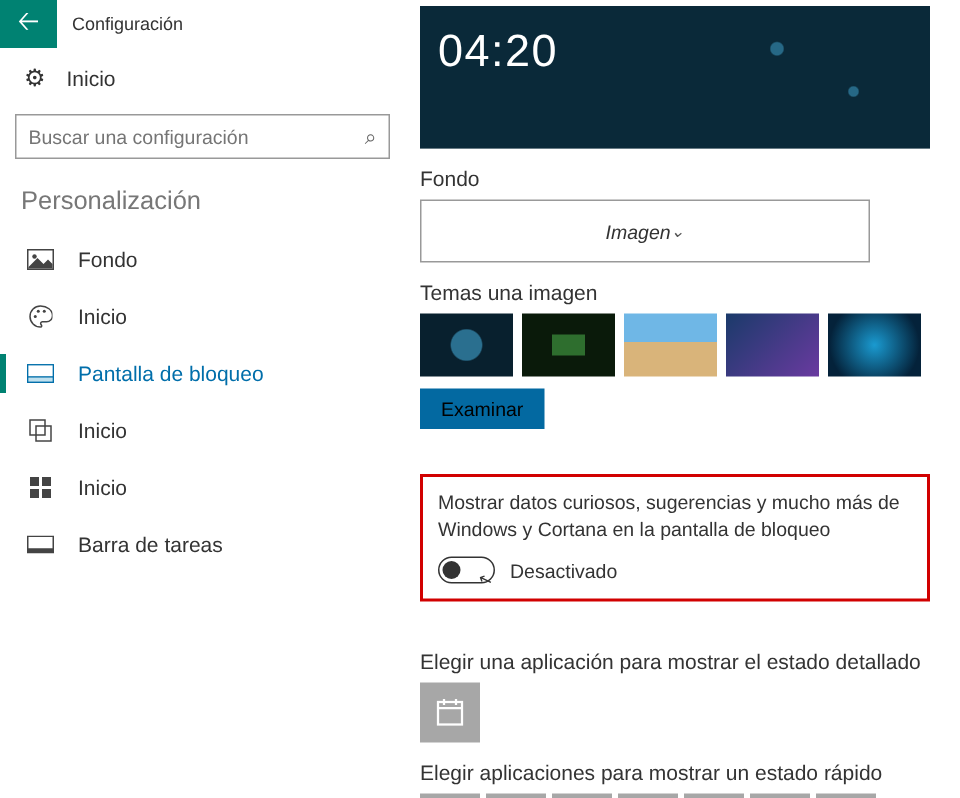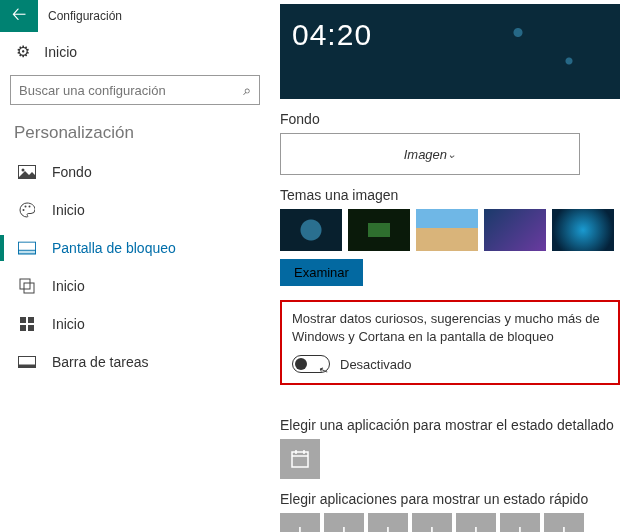--- a/index.html
+++ b/index.html
@@ -35,21 +35,21 @@
   .dropdown .chev { font-size:11px; color:#555; }
   .thumbs { display:flex; gap:6px; margin-top:4px; }
   .thumb { width:62px; height:42px; }
   .thumb.t1 { background: radial-gradient(circle at 50% 50%, #2a6f8f 0 10px, #08202e 11px 100%); }
   .thumb.t2 { background: linear-gradient(#0a1a0a,#0a1a0a); position:relative; }
   .thumb.t2::after { content:""; position:absolute; left:20px; top:14px; width:22px; height:14px; background:#2e6e2e; }
   .thumb.t3 { background: linear-gradient(#6fb7e6 0 45%, #d9b47a 45% 100%); }
   .thumb.t4 { background: linear-gradient(135deg,#1a3a6a,#6a3aa0); }
   .thumb.t5 { background: radial-gradient(circle at 50% 50%, #1a9ad0, #04223a 80%); }
   .btn { display:inline-block; background:#0369a1; border:none; padding:6px 14px; font-size:13px; margin-top:8px; }
-  .highlight { border:2px solid #d10000; padding:8px 10px 10px 10px; margin-top:14px; width: 340px; }
+  .highlight { border:2px solid #d10000; padding:8px 10px 10px 10px; margin-top:30px; width: 340px; }
   .highlight p { font-size:13px; line-height:1.35; }
   .toggle-row { display:flex; align-items:center; gap:10px; margin-top:10px; }
   .toggle { width:38px; height:18px; border:1.5px solid #333; border-radius:10px; position:relative; background:#fff; }
   .toggle .knob { position:absolute; left:2px; top:1.5px; width:12px; height:12px; border-radius:50%; background:#333; }
   .toggle .cursor { position:absolute; left:26px; top:8px; font-size:11px; transform:rotate(-20deg); }
   .appslot-row { display:flex; gap:4px; margin-top:6px; }
   .appslot { width:40px; height:40px; background:#a7a7a7; color:#fff; display:flex; align-items:center; justify-content:center; font-size:22px; }
   .appslot.calendar { font-size:18px; }
   svg { display:block; }
 </style>

